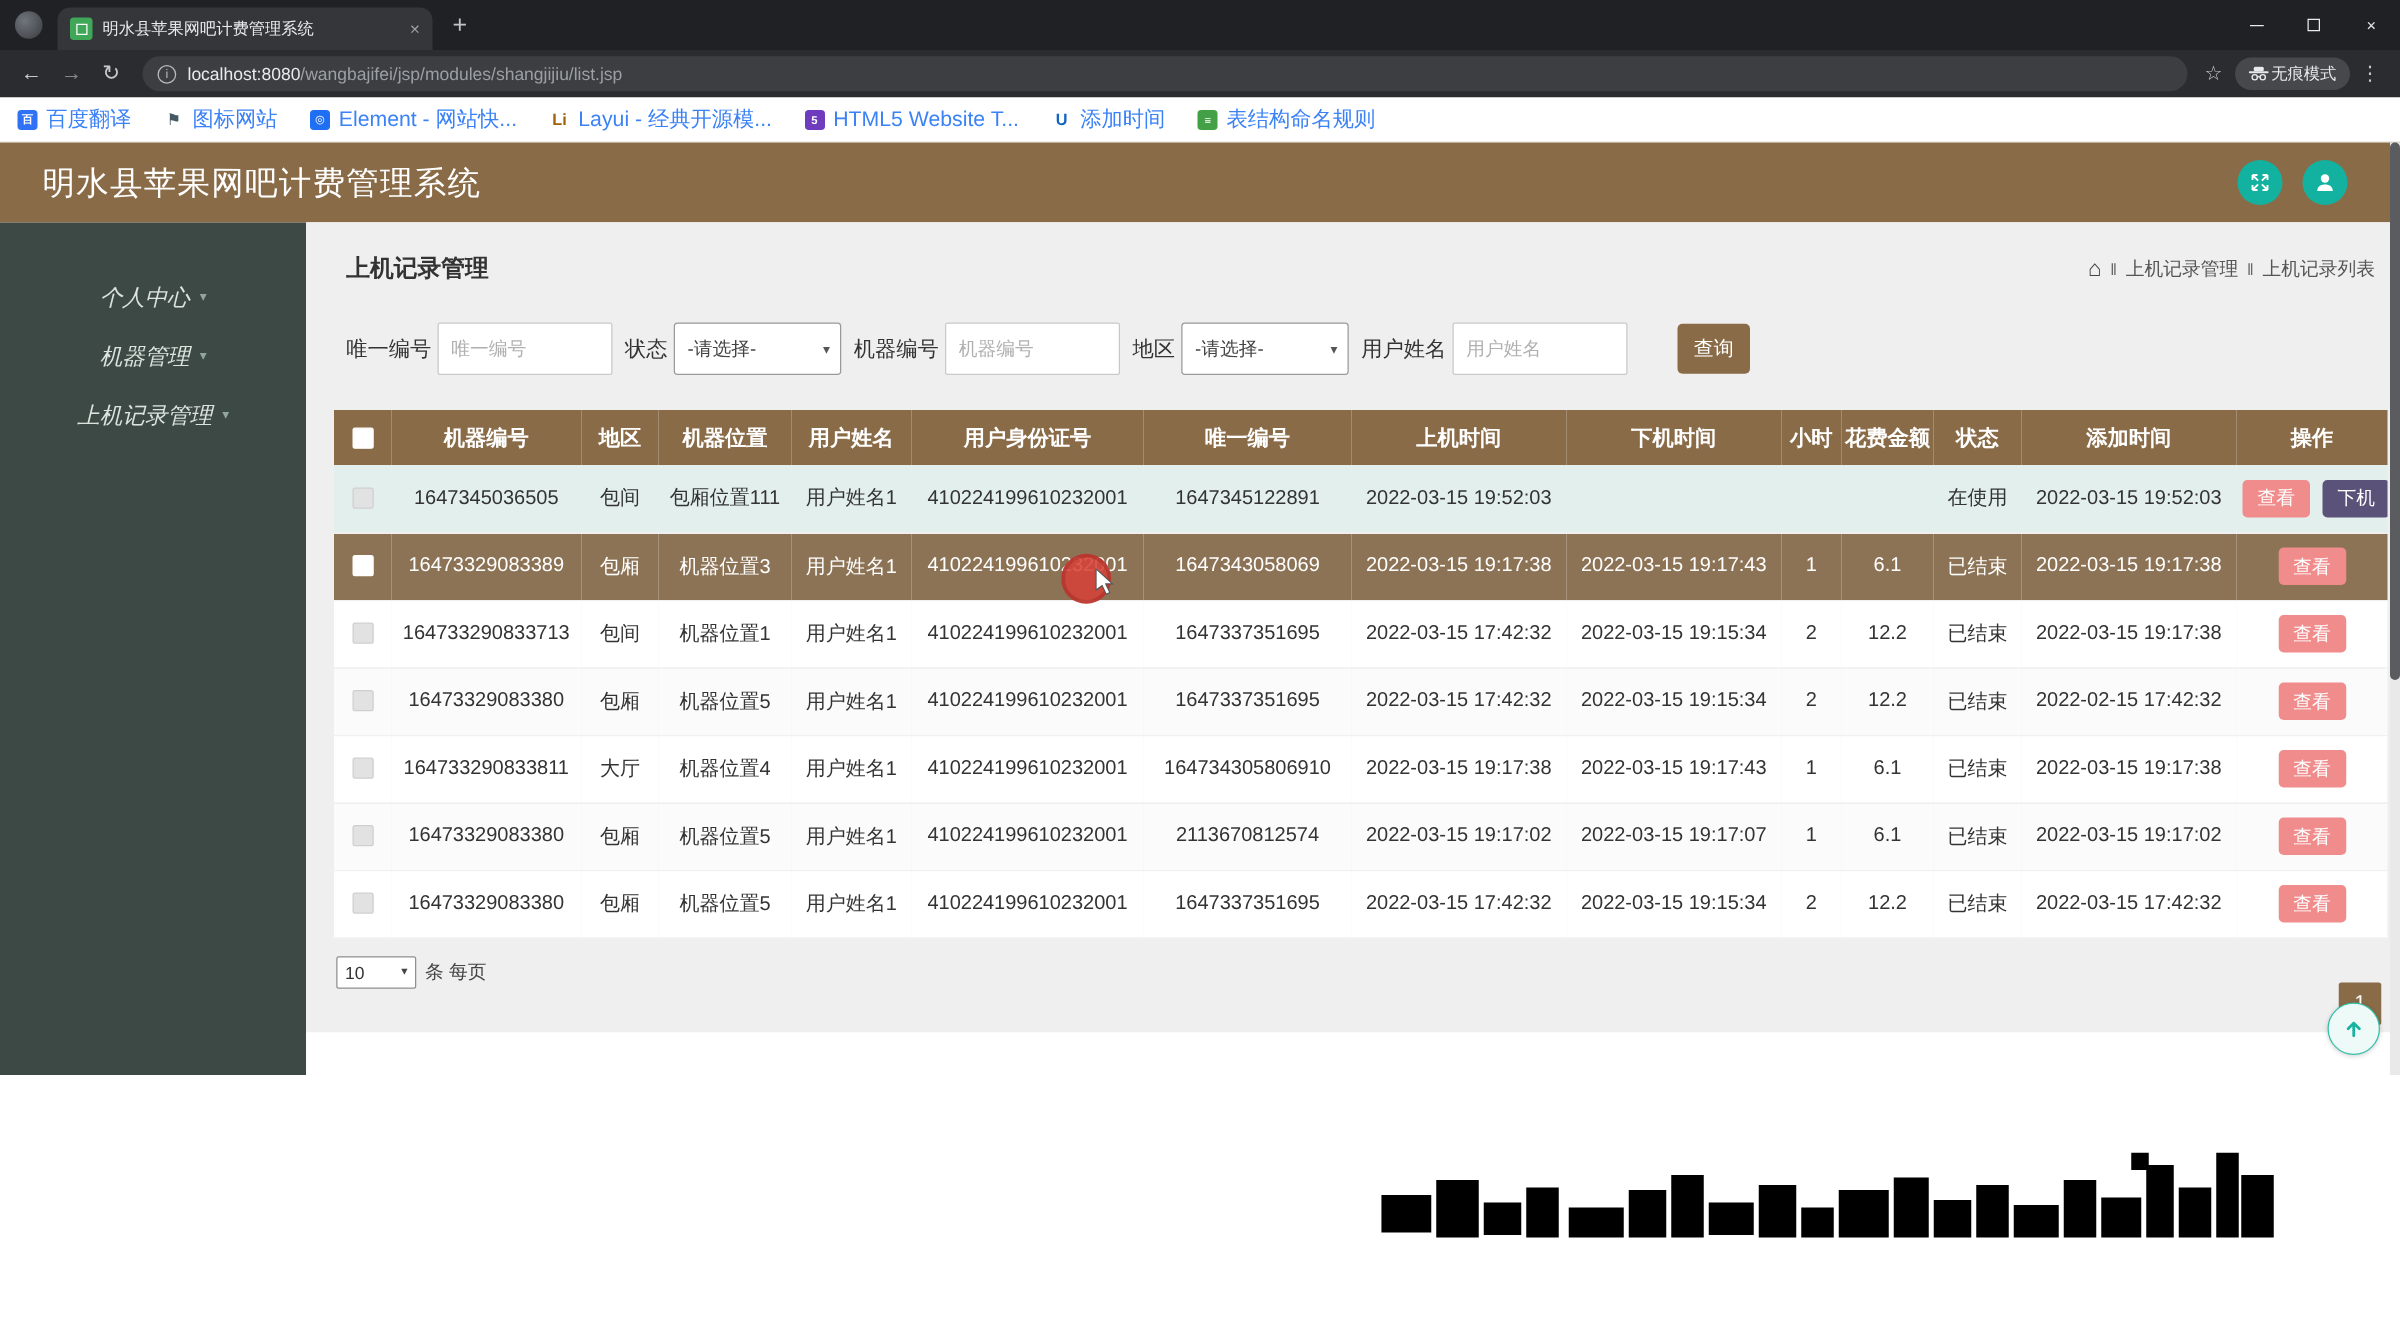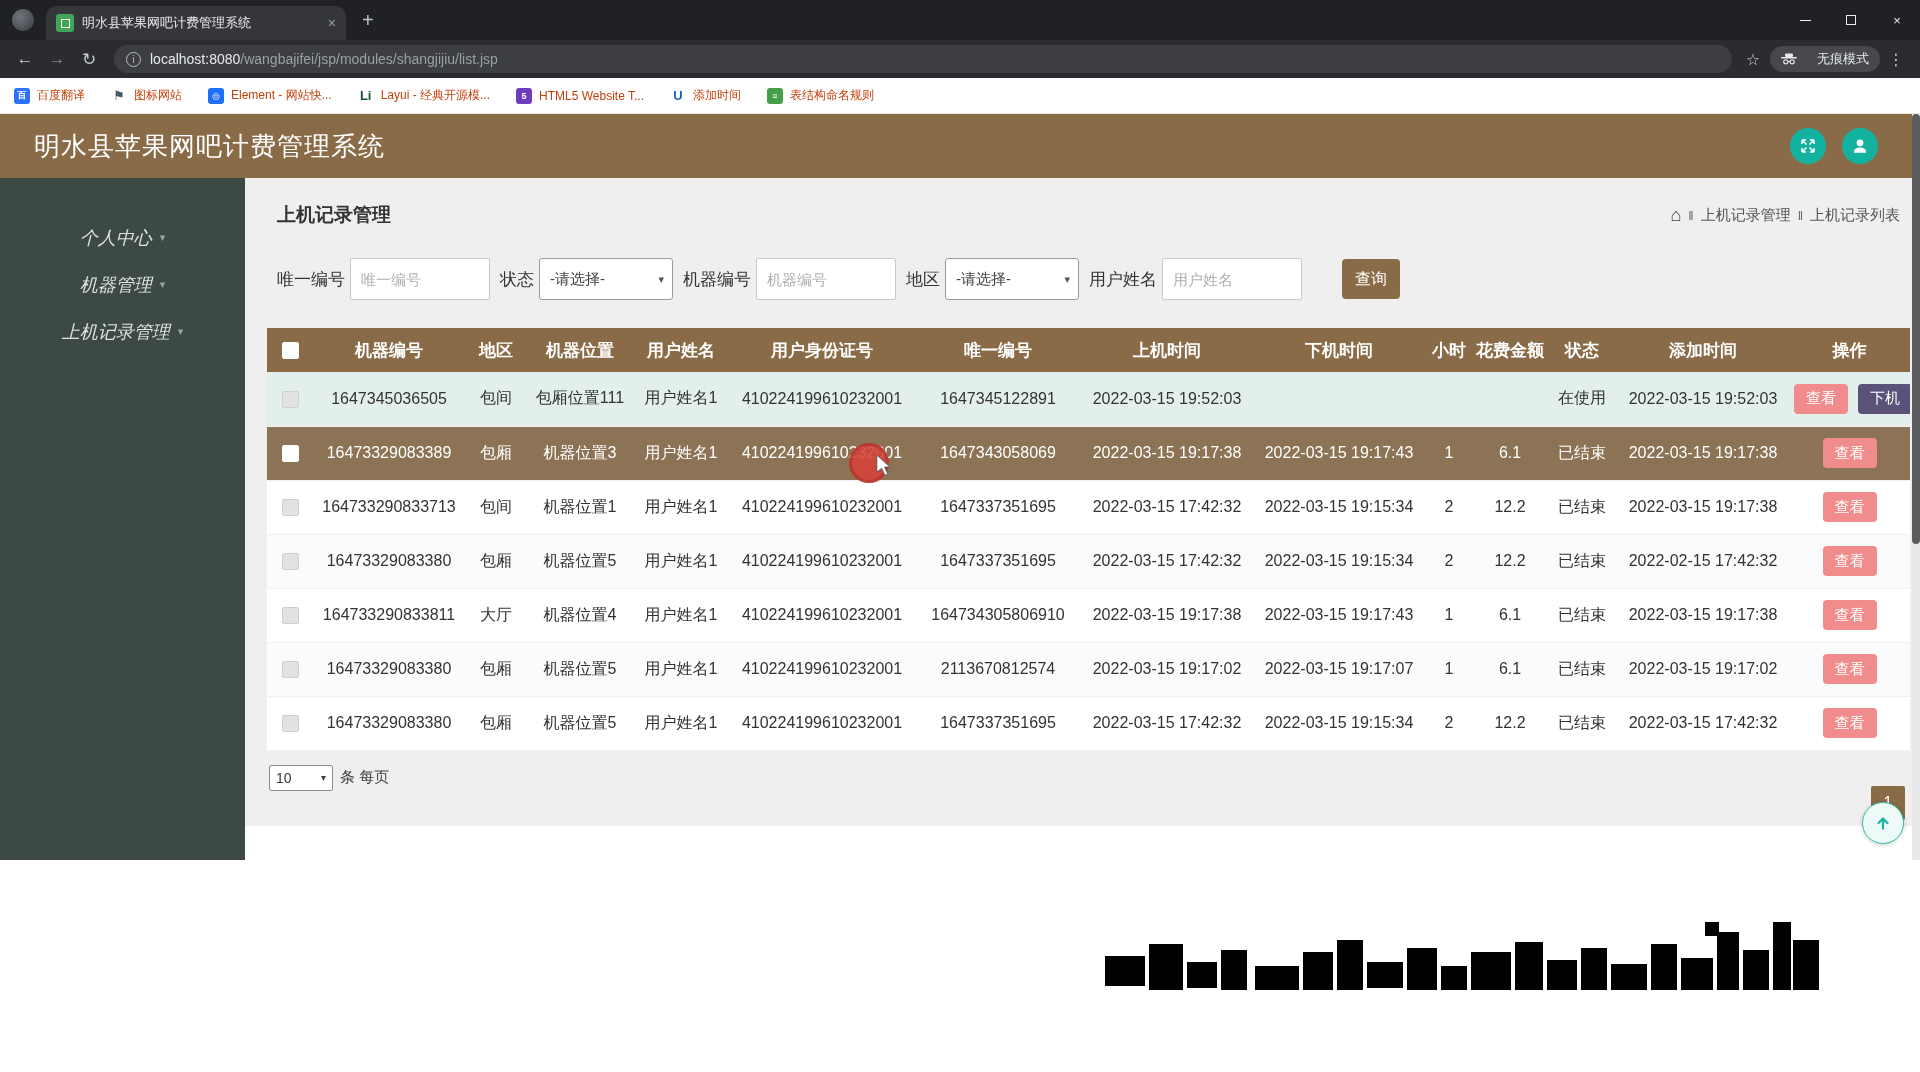--- a/index.html
+++ b/index.html
@@ -22,28 +22,28 @@
   .restore-glyph{display:block;width:10px;height:10px;border:1.5px solid #e8eaed;}
 
   .toolbar{height:38px;background:#2a2c2f;display:flex;align-items:center;padding:0 10px;gap:2px;flex:0 0 auto;}
   .nav-ic{width:30px;text-align:center;color:#c7cacd;font-size:17px;}
   .nav-ic.fwd{color:#87898c;}
   .omnibox{flex:1;height:28px;background:#3c3e41;border-radius:14px;margin:0 8px;display:flex;align-items:center;padding:0 12px;gap:9px;min-width:0;}
   .info-ic{width:15px;height:15px;border:1px solid #b9bcbe;border-radius:50%;color:#b9bcbe;font-size:10px;display:flex;align-items:center;justify-content:center;font-style:normal;flex:0 0 auto;}
   .url{font-size:14px;color:#9aa0a6;white-space:nowrap;overflow:hidden;}
   .url .host{color:#e8eaed;}
   .star{color:#c7cacd;font-size:16px;margin:0 8px 0 4px;}
-  .incog{height:26px;border-radius:13px;background:#46484b;color:#e8eaed;display:flex;align-items:center;gap:20px;padding:0 11px;font-size:13px;white-space:nowrap;}
+  .incog{height:26px;border-radius:13px;background:#46484b;color:#e8eaed;display:flex;align-items:center;gap:2px;padding:0 11px;font-size:13px;white-space:nowrap;}
   .dots{color:#c7cacd;font-size:16px;width:28px;text-align:center;}
 
   .bookmarks{height:36px;background:#fff;display:flex;align-items:center;padding:0 14px;gap:26px;border-bottom:1px solid #e9e9e9;flex:0 0 auto;}
   .bm{display:flex;align-items:center;gap:7px;}
   .bm-ic{width:16px;height:16px;border-radius:3px;color:#fff;font-size:9px;font-weight:bold;display:flex;align-items:center;justify-content:center;flex:0 0 auto;}
   .bm-ic.flat{background:transparent !important;font-size:13px;}
-  .bm-lb{font-size:12px;color:#c2410c;white-space:nowrap;}
+  .bm-lb{font-size:17px;color:#3b82f6;white-space:nowrap;}
 
   
   .page{flex:1;display:flex;flex-direction:column;min-height:0;}
   .page-header{height:64px;background:#8a6b47;display:flex;align-items:center;padding:0 34px;flex:0 0 auto;}
   .page-title{color:#fff;font-size:26px;letter-spacing:1px;white-space:nowrap;}
   .header-actions{margin-left:auto;display:flex;gap:16px;padding-right:8px;}
   .circle-btn{width:36px;height:36px;border-radius:50%;background:#13b2a0;display:flex;align-items:center;justify-content:center;border:none;}
 
   .page-body{flex:1;display:flex;min-height:0;}
   .sidebar{width:245px;background:#3c4944;padding-top:36px;flex:0 0 auto;font-style:italic;}
@@ -156,21 +156,21 @@
       </div>
       <div class="bm">
         <span class="bm-ic flat" style="color: rgb(69, 90, 100);">⚑</span>
         <span class="bm-lb">图标网站</span>
       </div>
       <div class="bm">
         <span class="bm-ic" style="background: rgb(31, 111, 245);">◎</span>
         <span class="bm-lb">Element - 网站快...</span>
       </div>
       <div class="bm">
-        <span class="bm-ic flat" style="color: #14532d;">Li</span>
+        <span class="bm-ic flat" style="color: #a16207;">Li</span>
         <span class="bm-lb">Layui - 经典开源模...</span>
       </div>
       <div class="bm">
         <span class="bm-ic" style="background: rgb(110, 60, 188);">5</span>
         <span class="bm-lb">HTML5 Website T...</span>
       </div>
       <div class="bm">
         <span class="bm-ic flat" style="color: rgb(21, 101, 192);">U</span>
         <span class="bm-lb">添加时间</span>
       </div>

